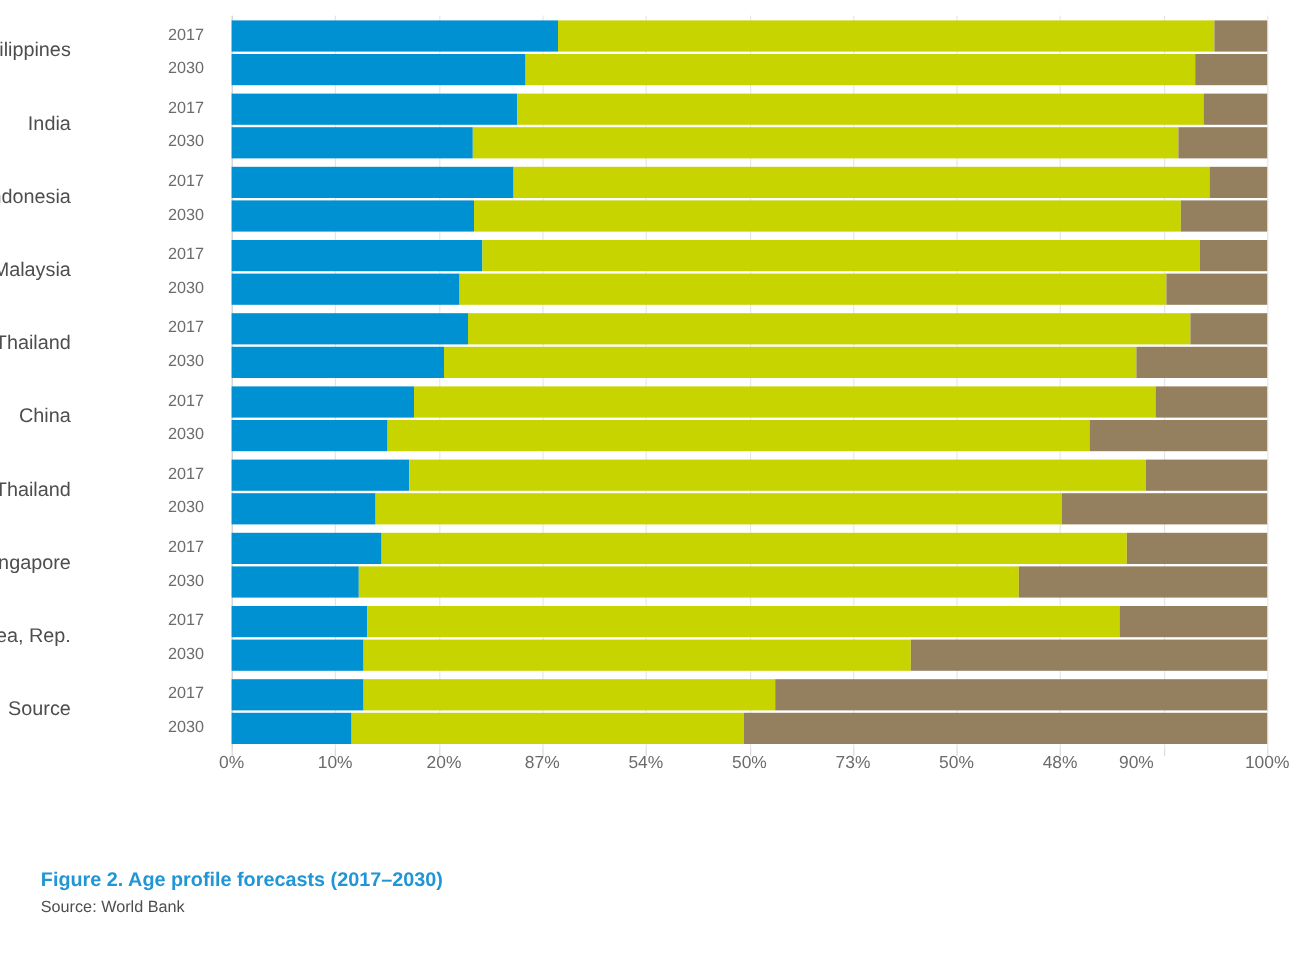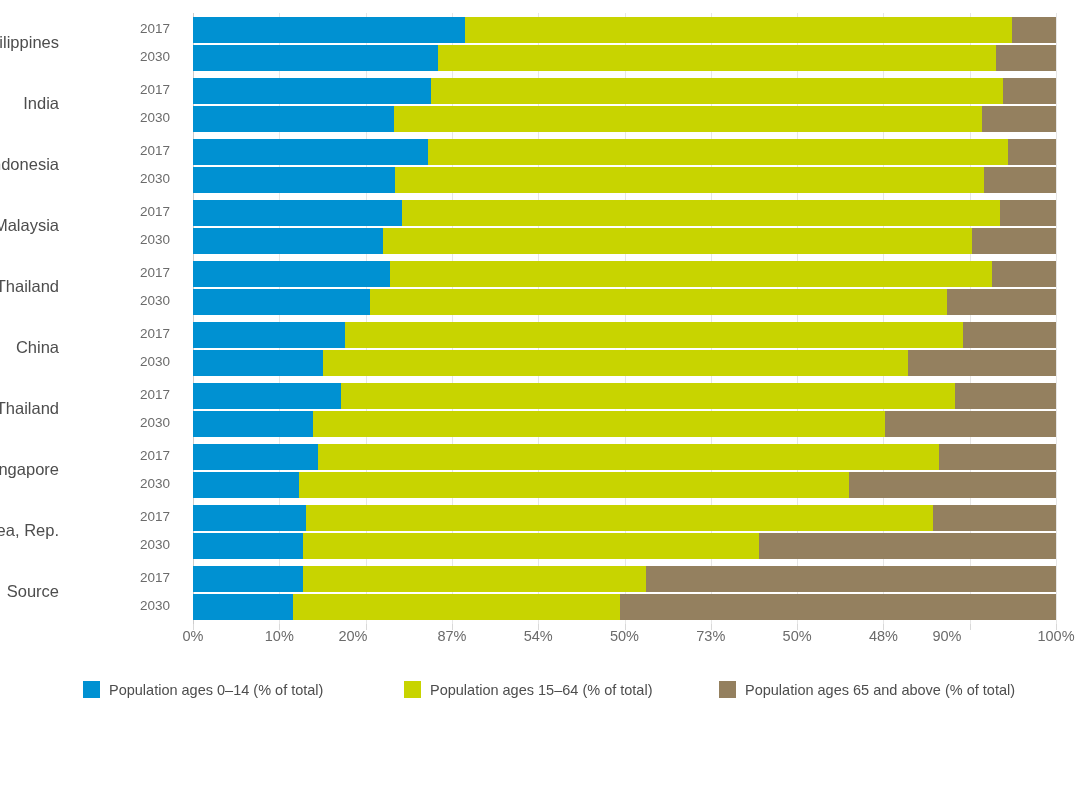--- a/index.html
+++ b/index.html
@@ -261,46 +261,36 @@
           <div class="seg seg-young" title="Japan 2030 11.6%" style="left: 0px; width: 100.108px;"></div>
           <div class="seg seg-working" title="Japan 2030 37.9%" style="left: 100.108px; width: 327.077px;"></div>
           <div class="seg seg-old" title="Japan 2030 50.5%" style="left: 427.185px; width: 435.815px;"></div>
         </div>
       </div>
     </div>
 
   <div class="xticks" id="xticks">
       <div class="xtick" style="left: 193px;">0%</div>
       <div class="xtick" style="left: 279.3px;">10%</div>
-      <div class="xtick" style="left: 353px;">20%</div>
+      <div class="xtick" style="left: 370px;">20%</div>
       <div class="xtick" style="left: 451.9px;">87%</div>
       <div class="xtick" style="left: 538.2px;">54%</div>
       <div class="xtick" style="left: 624.5px;">50%</div>
       <div class="xtick" style="left: 710.8px;">73%</div>
       <div class="xtick" style="left: 797.1px;">50%</div>
       <div class="xtick" style="left: 883.4px;">48%</div>
       <div class="xtick" style="left: 947px;">90%</div>
       <div class="xtick" style="left: 1056px;">100%</div>
     </div>
 
-  <div id="legend">
-      <div class="legend-item" style="left: 83px; top: 6px;">
-        <span class="legend-swatch" style="background: rgb(0, 145, 210);"></span>
-        <span class="legend-text">Population ages 0–14 (% of total)</span>
-      </div>
-      <div class="legend-item" style="left: 404px; top: 6px;">
-        <span class="legend-swatch" style="background: rgb(200, 212, 0);"></span>
-        <span class="legend-text">Population ages 15–64 (% of total)</span>
-      </div>
-      <div class="legend-item" style="left: 719px; top: 6px;">
-        <span class="legend-swatch" style="background: rgb(148, 128, 95);"></span>
-        <span class="legend-text">Population ages 65 and above (% of total)</span>
-      </div>
-    </div>
-
+
+  <div id="caption">
+    <p class="fig-title">Figure 2. Age profile forecasts (2017–2030)</p>
+    <p class="fig-source">Source: World Bank</p>
+  </div>
 
 <div class="tickmark" style="left: 193px;"></div>
     <div class="tickmark" style="left: 279.3px;"></div>
     <div class="tickmark" style="left: 365.6px;"></div>
     <div class="tickmark" style="left: 451.9px;"></div>
     <div class="tickmark" style="left: 538.2px;"></div>
     <div class="tickmark" style="left: 624.5px;"></div>
     <div class="tickmark" style="left: 710.8px;"></div>
     <div class="tickmark" style="left: 797.1px;"></div>
     <div class="tickmark" style="left: 883.4px;"></div>

